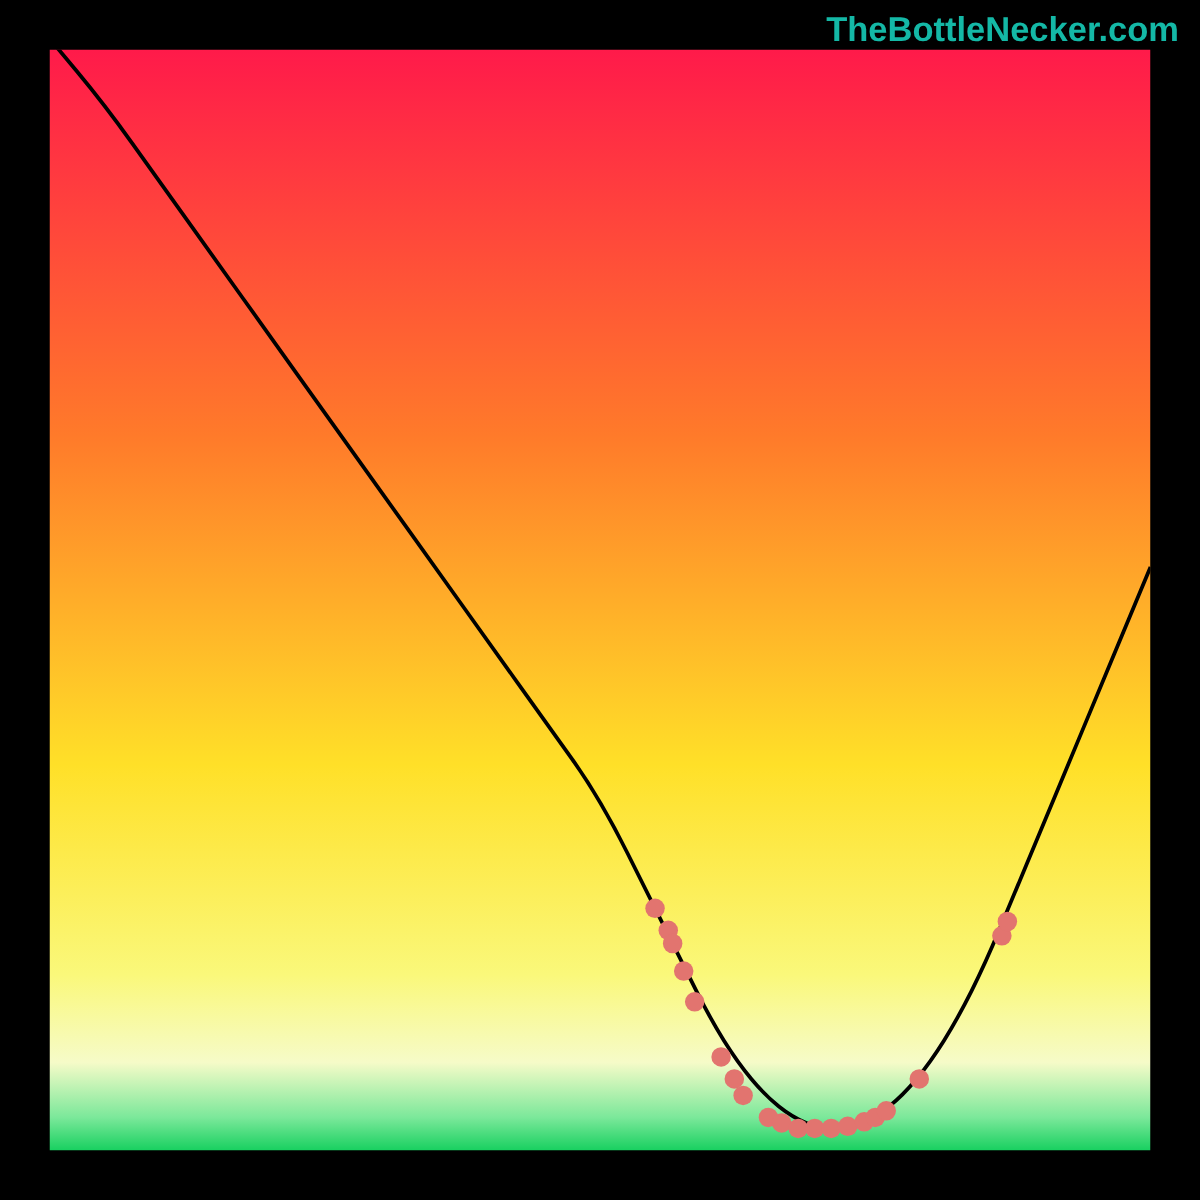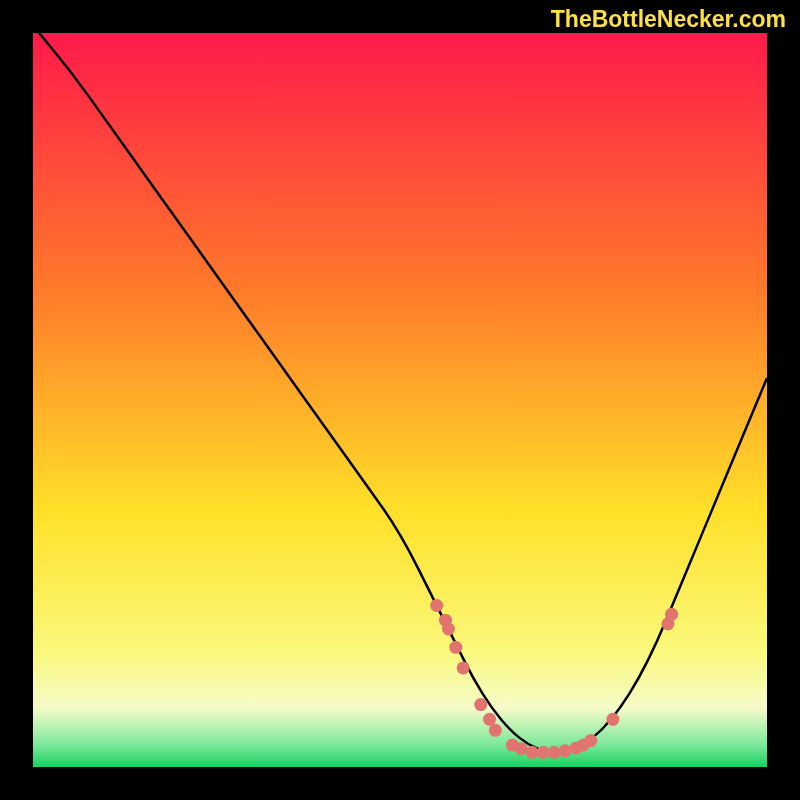--- a/index.html
+++ b/index.html
@@ -8,21 +8,21 @@
     background: #000;
     width: 800px;
     height: 800px;
     position: relative;
     font-family: Arial, Helvetica, sans-serif;
   }
   .watermark {
     position: absolute;
     top: 6px;
     right: 14px;
-    color: #fde047;
+    color: #14b8a6;
     font-size: 23px;
     font-weight: bold;
     letter-spacing: 0px;
   }
   .chart-area {
     position: absolute;
     left: 33px;
     top: 33px;
     width: 734px;
     height: 734px;

